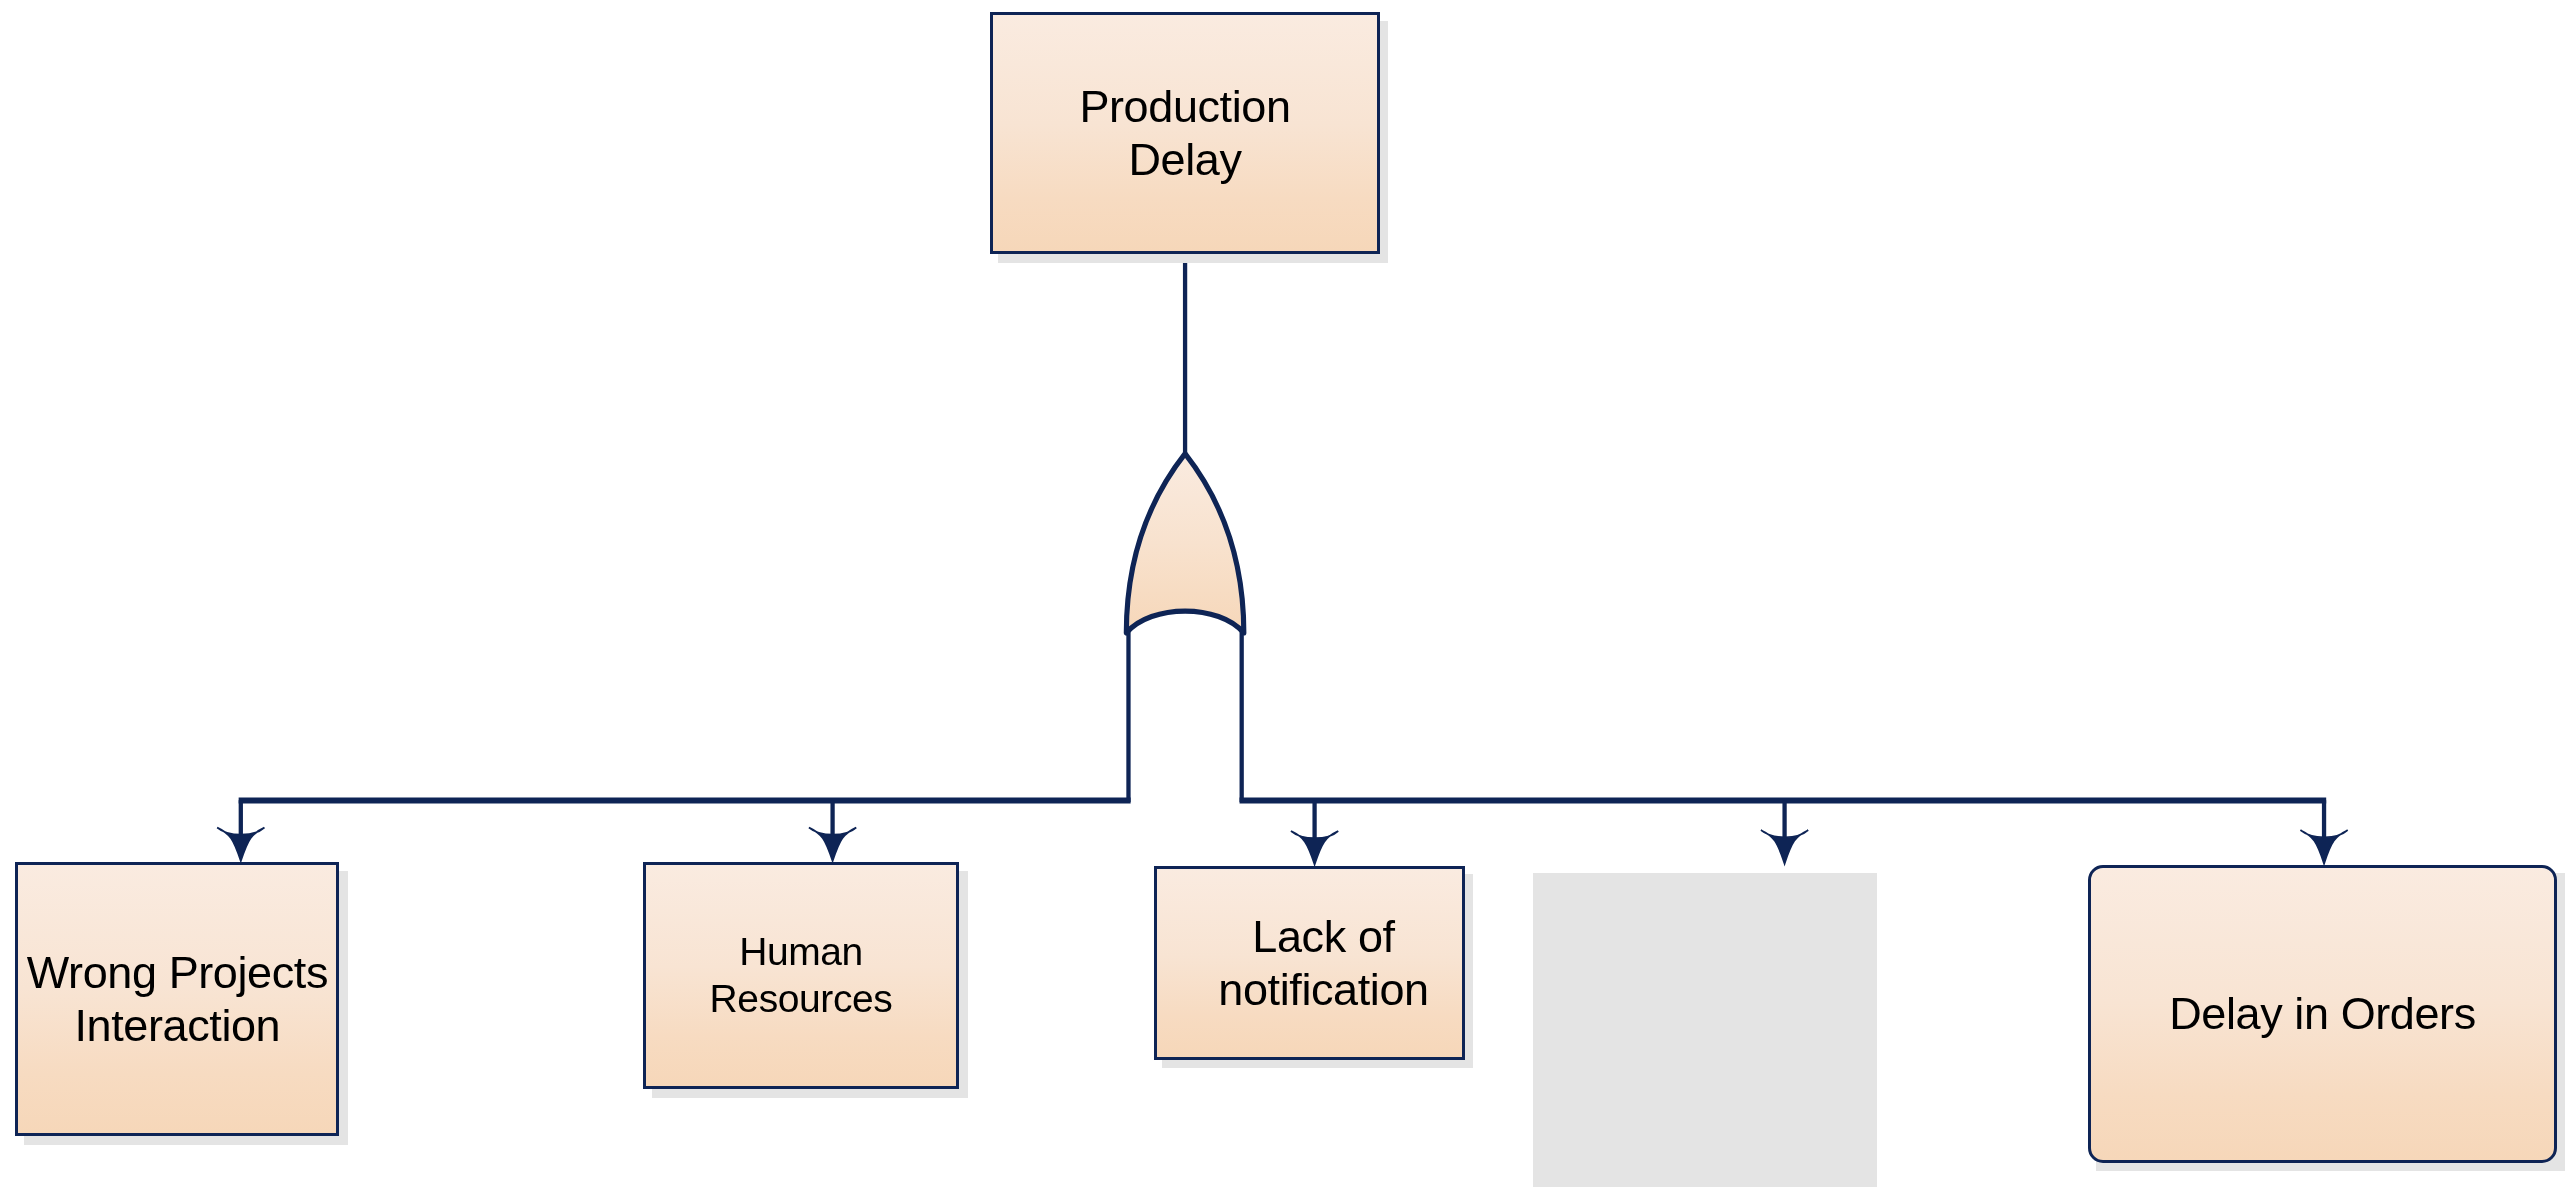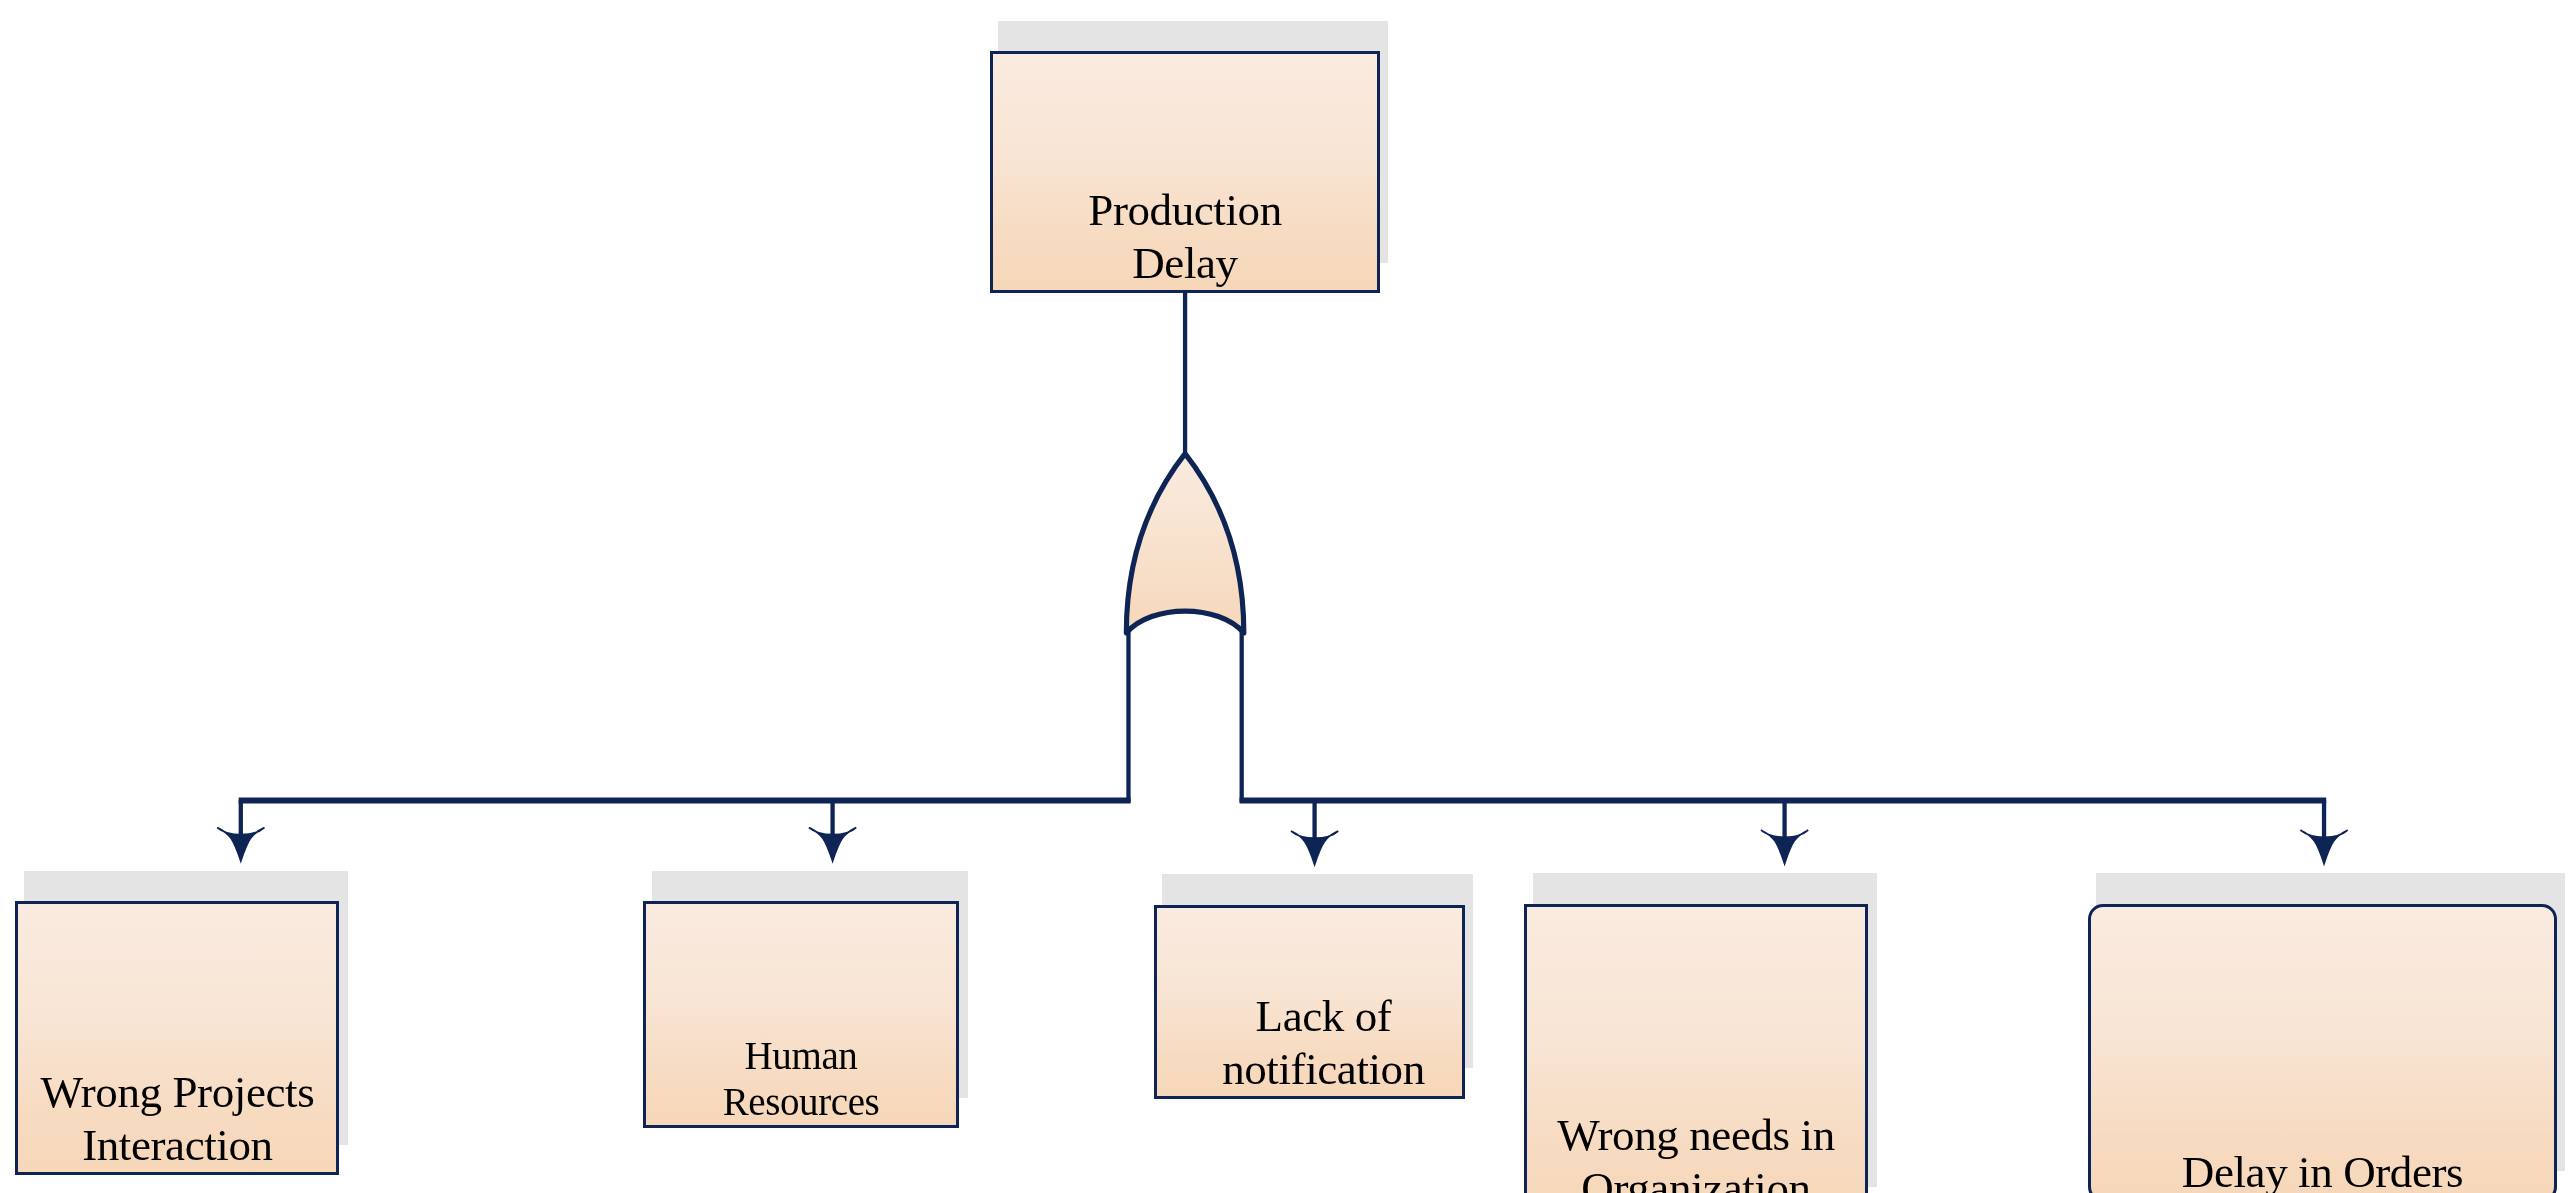--- a/index.html
+++ b/index.html
@@ -27,30 +27,29 @@
     height: 1193px;
     display: block;
   }
   
   .node {
     position: absolute;
     box-sizing: border-box;
     border: 3.4px solid #0E2455;
     background: linear-gradient(to bottom, #FAEBE0 0%, #F8E4D3 46%, #F7DBC1 78%, #F6D7B9 100%);
     display: flex;
-    align-items: flex-end;
+    align-items: center;
     justify-content: center;
     text-align: center;
     color: #000000;
-    font-family: Liberation Serif, serif;
+    font-family: Liberation Sans, sans-serif;
     line-height: 1.18;
     letter-spacing: -0.4px;
     white-space: pre-line;
     z-index: 3;
-    margin-top: 39px;
   }
   .node-shadow {
     position: absolute;
     background: #E4E4E4;
     z-index: 2;
   }
   .node-label {
     display: block;
     width: 120%;
   }
@@ -128,23 +127,19 @@
   <div class="node" style="left:643px; top:862px; width:316px; height:227px; font-size:39px;">
     <span class="node-label">Human
 Resources</span>
   </div>
 
   <div class="node" style="left:1154px; top:866px; width:311px; height:194px; font-size:45px;padding-left:28px;">
     <span class="node-label">Lack of
 notification</span>
   </div>
 
-  <div class="node" style="left:1524px; top:865px; width:344px; height:314px; font-size:45px;">
-    <span class="node-label">Wrong needs in
-Organization</span>
-  </div>
 
   <div class="node" style="left:2088px; top:865px; width:469px; height:298px; font-size:45px;border-radius:15px;">
     <span class="node-label">Delay in Orders</span>
   </div>
 
 </div>
 
 
 </body></html>

